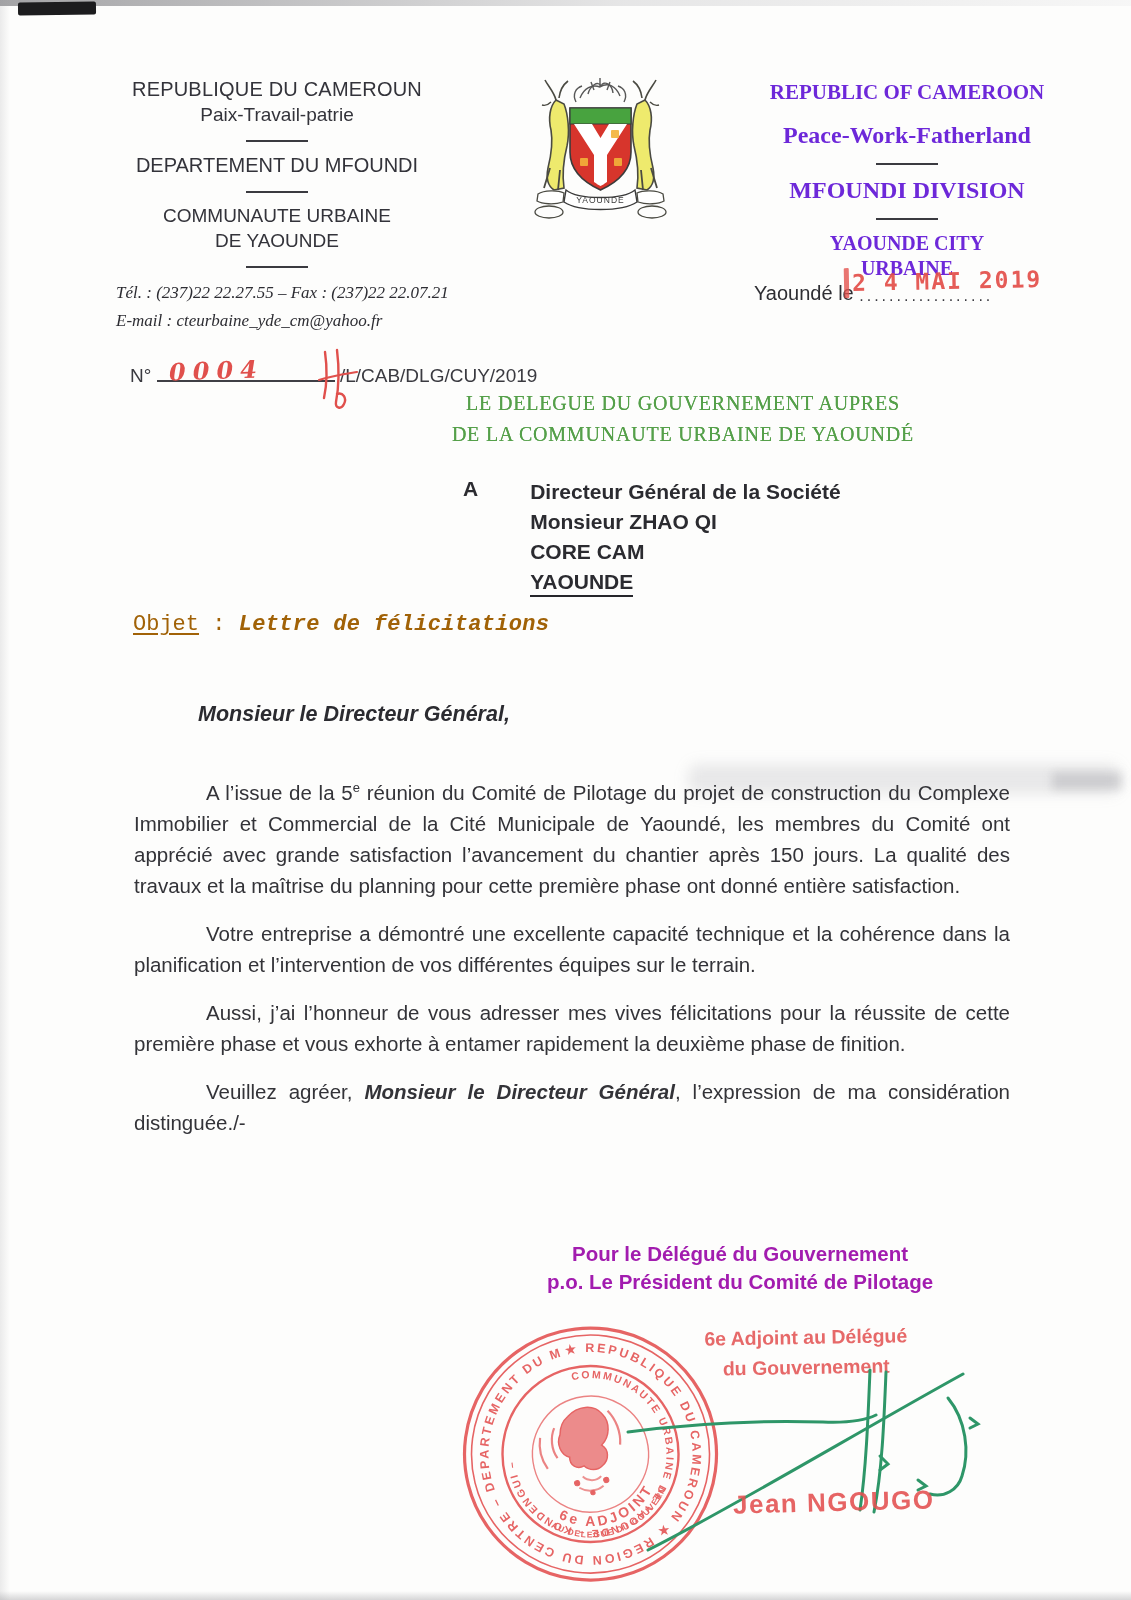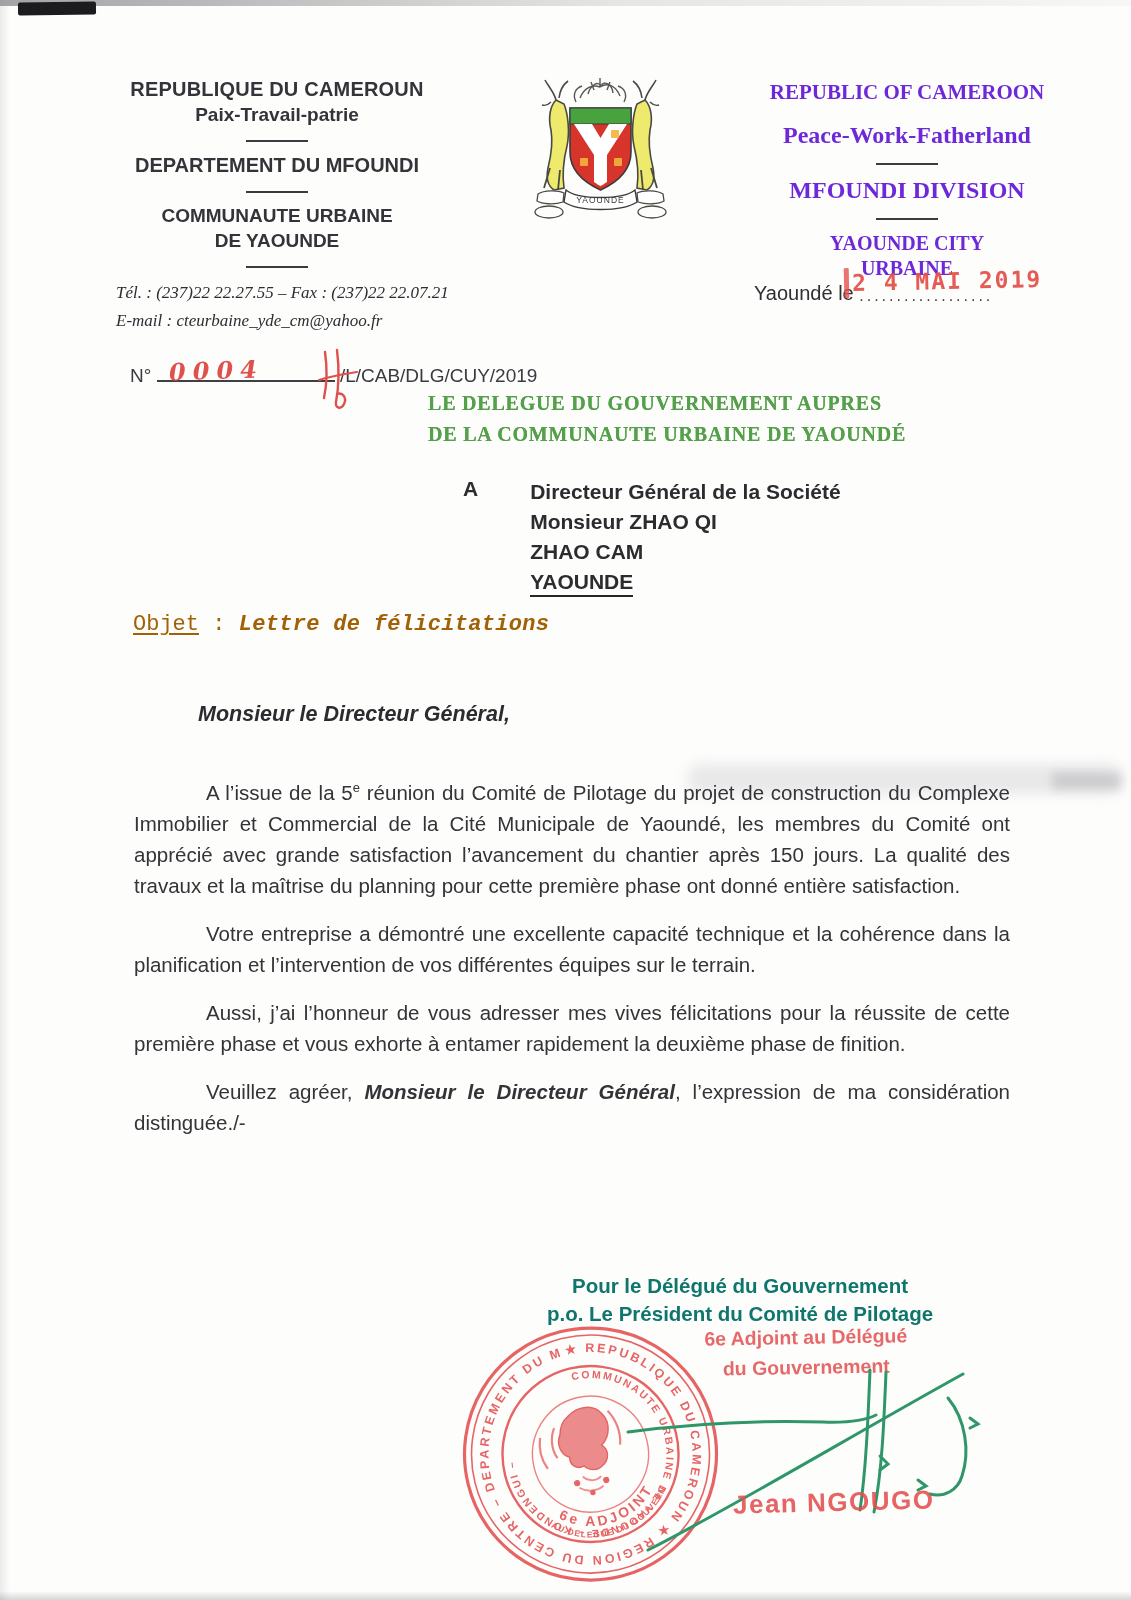--- a/index.html
+++ b/index.html
@@ -18,21 +18,21 @@
     background:rgba(125,125,138,.16); filter:blur(7px); border-radius:10px; }
   .art-smudge-2 { position:absolute; left:1052px; top:772px; width:70px; height:18px;
     background:rgba(110,110,120,.22); filter:blur(5px); }
   .art-bottom-edge { position:absolute; left:0; bottom:0; width:100%; height:9px;
     background:linear-gradient(0deg, rgba(140,140,145,.35), rgba(200,200,200,0)); }
   .art-left-edge { position:absolute; left:0; top:0; width:10px; height:100%;
     background:linear-gradient(90deg, rgba(150,150,155,.18), rgba(200,200,200,0)); }
 
   
   .hdr-left { position:absolute; left:112px; top:78px; width:330px; text-align:center;
-    font-weight:bold; color:#33333a; }
+    font-weight:normal; color:#33333a; }
   .hdr-left .l1 { font-size:20px; letter-spacing:.2px; }
   .hdr-left .l2 { font-size:19px; margin-top:3px; }
   .hdr-sep { width:62px; height:0; border-top:2px solid #3a3a40; margin:14px auto 12px auto; }
   .hdr-left .l3 { font-size:20px; }
   .hdr-left .l4 { font-size:19px; }
   .hdr-left .l5 { font-size:19px; margin-top:3px; }
 
   .hdr-contact { position:absolute; left:116px; top:283px; width:430px; text-align:left;
     font-family:"Liberation Serif", serif; font-style:italic; font-size:17px; color:#2d2d33; }
   .hdr-contact .email { margin-top:8px; }
@@ -57,22 +57,22 @@
     background:#e34f4a; border-radius:1px; opacity:.85; }
 
   
   .refline { position:absolute; left:130px; top:362px; font-size:19px; color:#3a3a40; white-space:nowrap; }
   .refline .gap { display:inline-block; width:178px; border-bottom:2px solid #3f3f45; height:20px; position:relative; }
   .ref-hand { position:absolute; left:12px; top:-6px; font-family:"DejaVu Serif", serif; font-style:italic;
     font-size:24px; letter-spacing:7px; color:#e0504c; transform:rotate(-2deg); font-weight:bold; }
   .ref-flourish { position:absolute; left:160px; top:-16px; }
 
   
-  .sender-title { position:absolute; left:428px; top:388px; width:510px; text-align:left;
-    font-family:"Liberation Serif", serif; font-weight:bold; font-size:20px; line-height:31px;
+  .sender-title { position:absolute; left:428px; top:388px; width:510px; text-align:center;
+    font-family:"Liberation Serif", serif; font-weight:normal; font-size:20px; line-height:31px;
     letter-spacing:.8px; text-shadow:0 0 .6px currentColor; }
 
   
   .recipient { position:absolute; left:463px; top:477px; display:flex; font-weight:bold; font-size:21px; color:#2b2b30; }
   .recipient .to { margin-right:52px; }
   .recipient .lines div { line-height:30px; }
   .recipient .underlined { border-bottom:2.5px solid #26262b; display:inline-block; line-height:26px; }
 
   
   .subject { position:absolute; left:133px; top:612px; font-size:22px; color:#a16207;font-family:Liberation Mono, monospace; }
@@ -81,22 +81,22 @@
   .salutation { position:absolute; left:198px; top:702px; font-weight:bold; font-style:italic; font-size:21.5px; color:#2b2b30; }
 
   
   .letter-body { position:absolute; left:134px; top:772px; width:876px; font-size:20.5px;
     line-height:31px; color:#333338; text-align:justify; }
   .letter-body p { text-indent:72px; margin-bottom:17px; }
   .letter-body sup { font-size:13px; }
   .bold-it { font-weight:bold; font-style:italic; }
 
   
-  .sign-titles { position:absolute; left:520px; top:1272px; width:440px; text-align:center;
-    font-weight:bold; font-size:20.5px; line-height:28px; color:#0f766e; }
+  .sign-titles { position:absolute; left:520px; top:1240px; width:440px; text-align:center;
+    font-weight:bold; font-size:20.5px; line-height:28px; color:#a21caf; }
   .sign-red { position:absolute; left:686px; top:1322px; width:240px; text-align:center;
     font-weight:bold; font-size:19.5px; line-height:30px; transform:rotate(-1deg); opacity:.85; }
   .seal { position:absolute; left:450px; top:1316px; transform:rotate(-14deg); opacity:.88; }
   .signature-ink { position:absolute; left:618px; top:1360px; }
   .sign-name { position:absolute; left:733px; top:1487px; font-weight:bold; font-size:26px;
     letter-spacing:1.5px; transform:rotate(-1.5deg); opacity:.88; white-space:nowrap; }
 </style>
 </head>
 <body>
 
@@ -202,21 +202,21 @@
   <div class="sender-title" style="color:#55a04a">
     <div>LE DELEGUE DU GOUVERNEMENT AUPRES</div>
     <div>DE LA COMMUNAUTE URBAINE DE YAOUNDÉ</div>
   </div>
 
   <div class="recipient">
     <span class="to">A</span>
     <div class="lines">
       <div>Directeur Général de la Société</div>
       <div>Monsieur ZHAO  QI</div>
-      <div>ZHAO CAM</div>
+      <div>CORE CAM</div>
       <div><span class="underlined">YAOUNDE</span></div>
     </div>
   </div>
 
   <div class="subject">
     <span class="lbl">Objet</span><span> : </span><span class="val">Lettre de félicitations</span>
   </div>
 
   <div class="salutation">Monsieur le Directeur Général,</div>
 

